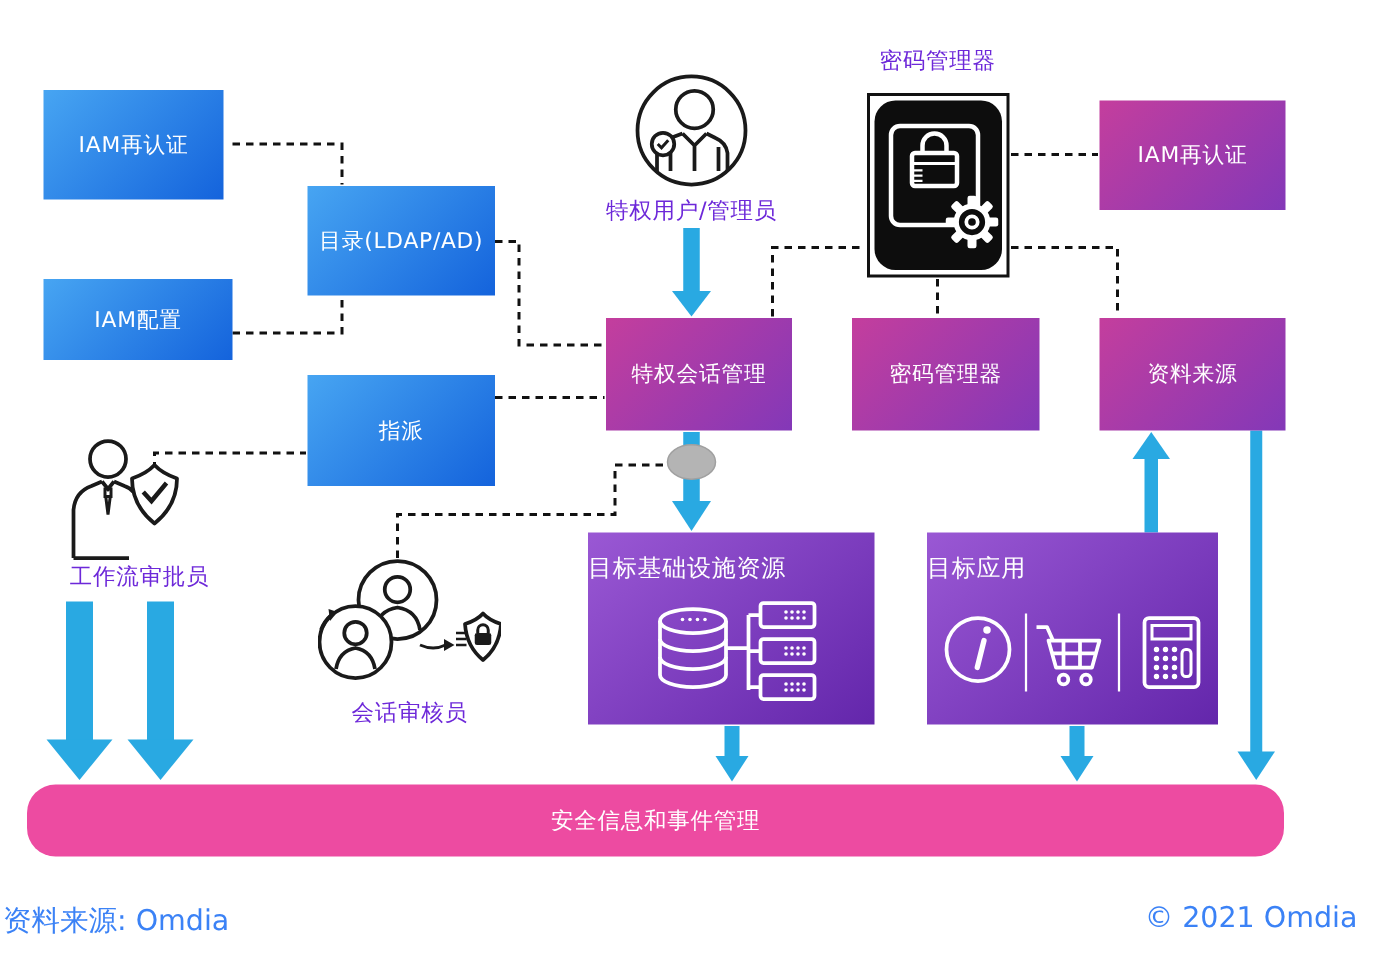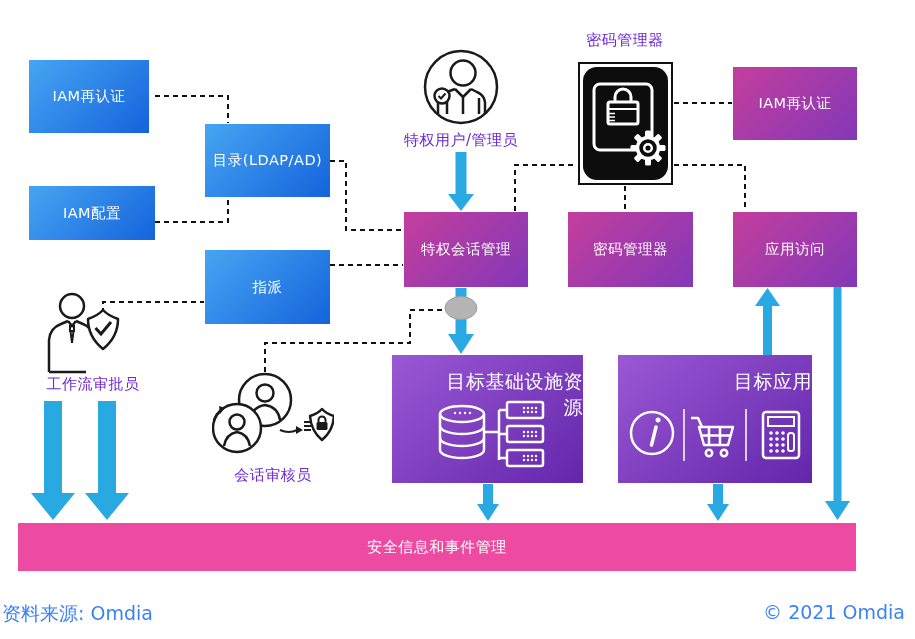--- a/index.html
+++ b/index.html
@@ -4,23 +4,23 @@
 <style>
   html,body{margin:0;padding:0;background:#fff;}
   .canvas{position:relative;width:915px;height:639px;background:#ffffff;overflow:hidden;
           font-family:"DejaVu Sans","Liberation Sans",sans-serif;}
   svg.layer{position:absolute;left:0;top:0;width:915px;height:639px;}
   .node{position:absolute;display:flex;align-items:center;justify-content:center;
         color:#fff;font-size:14.5px;font-weight:500;letter-spacing:.5px;text-align:center;box-sizing:border-box;}
   .node.blue{background:linear-gradient(135deg,#47a5f2 0%,#1463dc 100%);}
   .node.rowp{background:linear-gradient(135deg,#c43e9d 0%,#8338b8 100%);}
   .node.bigp{background:linear-gradient(140deg,#9a58d4 0%,#6326ab 100%);}
-  .big-title{position:absolute;top:14px;left:0;right:0;text-align:right;font-size:19px;font-weight:500;color:#fff;letter-spacing:.5px;padding-left:43px;}
+  .big-title{position:absolute;top:14px;left:0;right:0;text-align:left;font-size:16px;font-weight:500;color:#fff;letter-spacing:.5px;}
   .big-icon{position:absolute;}
-  .siem-bar{position:absolute;left:18px;top:523px;width:838px;height:48px;border-radius:0;
+  .siem-bar{position:absolute;left:18px;top:523px;width:838px;height:48px;border-radius:19px;
             background:#ed4ba1;display:flex;align-items:center;justify-content:center;
             color:#fff;font-size:15px;font-weight:500;letter-spacing:.5px;}
   .actor-label{position:absolute;color:#6d28d9;font-weight:normal;font-size:15px;text-align:center;letter-spacing:.5px;}
   .pm-box{position:absolute;left:578px;top:62px;width:95px;height:123px;background:#fff;
           border:2px solid #111;box-sizing:border-box;display:flex;align-items:center;justify-content:center;}
   .footer-text{position:absolute;color:#3b82f6;font-size:19px;}
   .abs{position:absolute;}
 </style>
 </head>
 <body>
@@ -93,21 +93,21 @@
   <div class="node rowp" style="left:733px;top:67px;width:124px;height:73px;">
     <span>IAM再认证</span>
   </div>
   <div class="node rowp" style="left:404px;top:212px;width:124px;height:75px;">
     <span>特权会话管理</span>
   </div>
   <div class="node rowp" style="left:568px;top:212px;width:125px;height:75px;">
     <span>密码管理器</span>
   </div>
   <div class="node rowp" style="left:733px;top:212px;width:124px;height:75px;">
-    <span>应用访问</span>
+    <span>资料来源</span>
   </div>
 
   <svg class="abs" style="left:421px;top:48px;" width="80" height="80" viewBox="0 0 80 80">
     <circle cx="40" cy="39" r="36" fill="#fff" stroke="#1a1a1a" stroke-width="2.5"></circle>
     <circle cx="42" cy="25" r="12.5" fill="#fff" stroke="#1a1a1a" stroke-width="2.5"></circle>
     <path d="M17,66 V54 Q18,47 26,44 L34,41 M50,41 L56,44 Q63,47 64,54 V66" fill="none" stroke="#1a1a1a" stroke-width="2.5" stroke-linejoin="round"></path>
     <path d="M34,41 L42,49 L50,41 M42,49 V66 M26,50 V66 M58,50 V66" fill="none" stroke="#1a1a1a" stroke-width="2.5" stroke-linejoin="round"></path>
     <circle cx="21" cy="48" r="7.5" fill="#fff" stroke="#1a1a1a" stroke-width="2.5"></circle>
     <path d="M17.5,48 l2.5,2.5 l4.5,-5" fill="none" stroke="#1a1a1a" stroke-width="2"></path>
   </svg>

